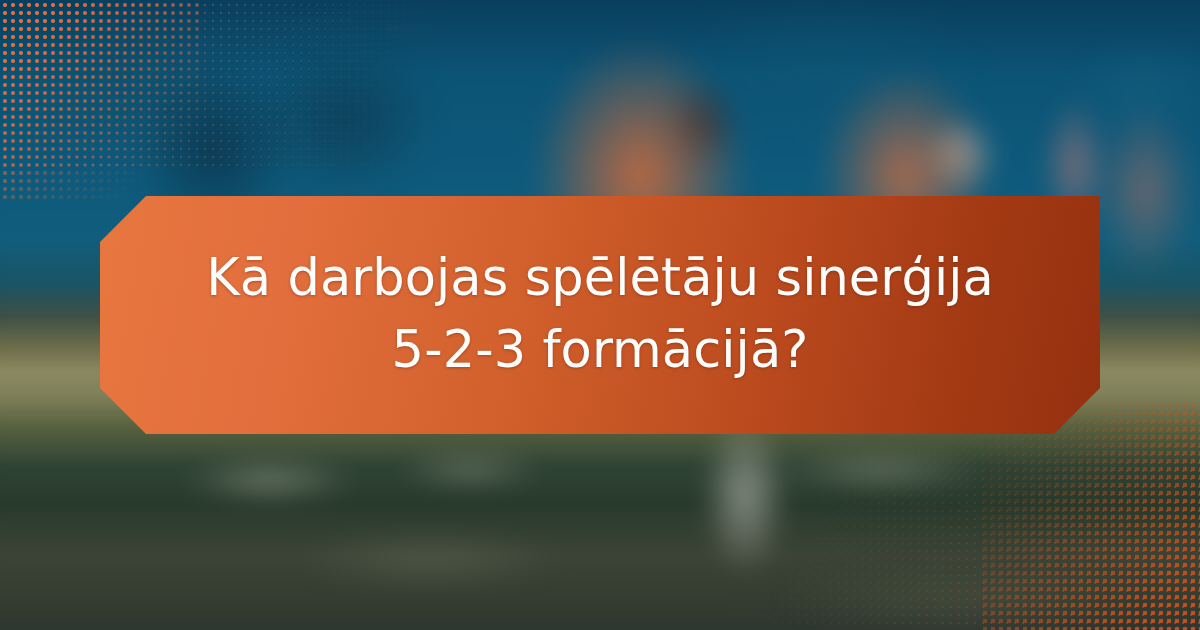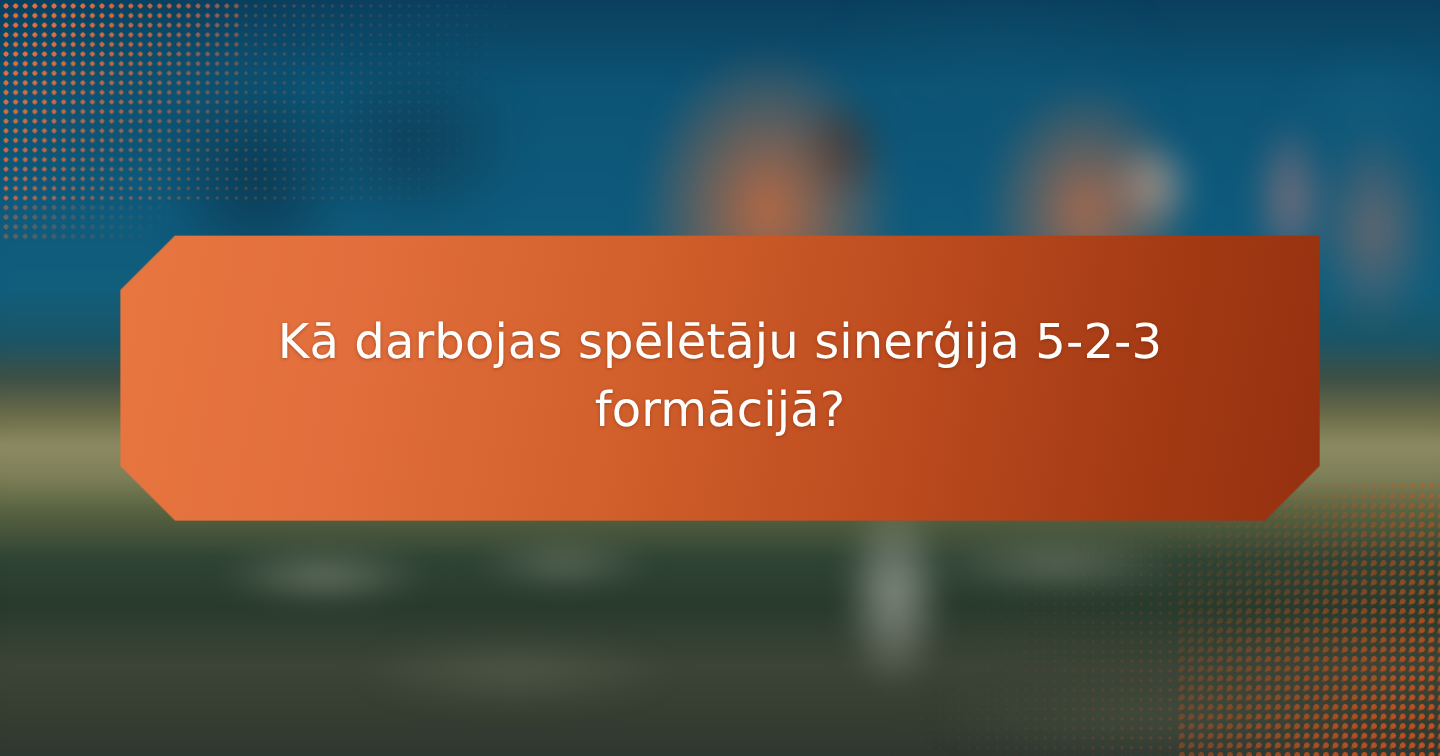--- a/index.html
+++ b/index.html
@@ -121,21 +121,21 @@
     clip-path: polygon(46px 0, 1000px 0, 1000px 192px, 954px 238px, 46px 238px, 0 192px, 0 46px);
     display: flex;
     align-items: center;
     justify-content: center;
   }
   .banner-title {
     width: 790px;
     text-align: center;
     color: #fdfdfb;
     font-family: "DejaVu Sans", sans-serif;
-    font-size: 40px;
+    font-size: 51px;
     line-height: 1.42;
     font-weight: 400;
     letter-spacing: 0.1px;
     text-shadow: 0 1px 3px rgba(90,26,6,0.38);
     padding-bottom: 2px;
   }
 </style>
 </head>
 <body>
 

